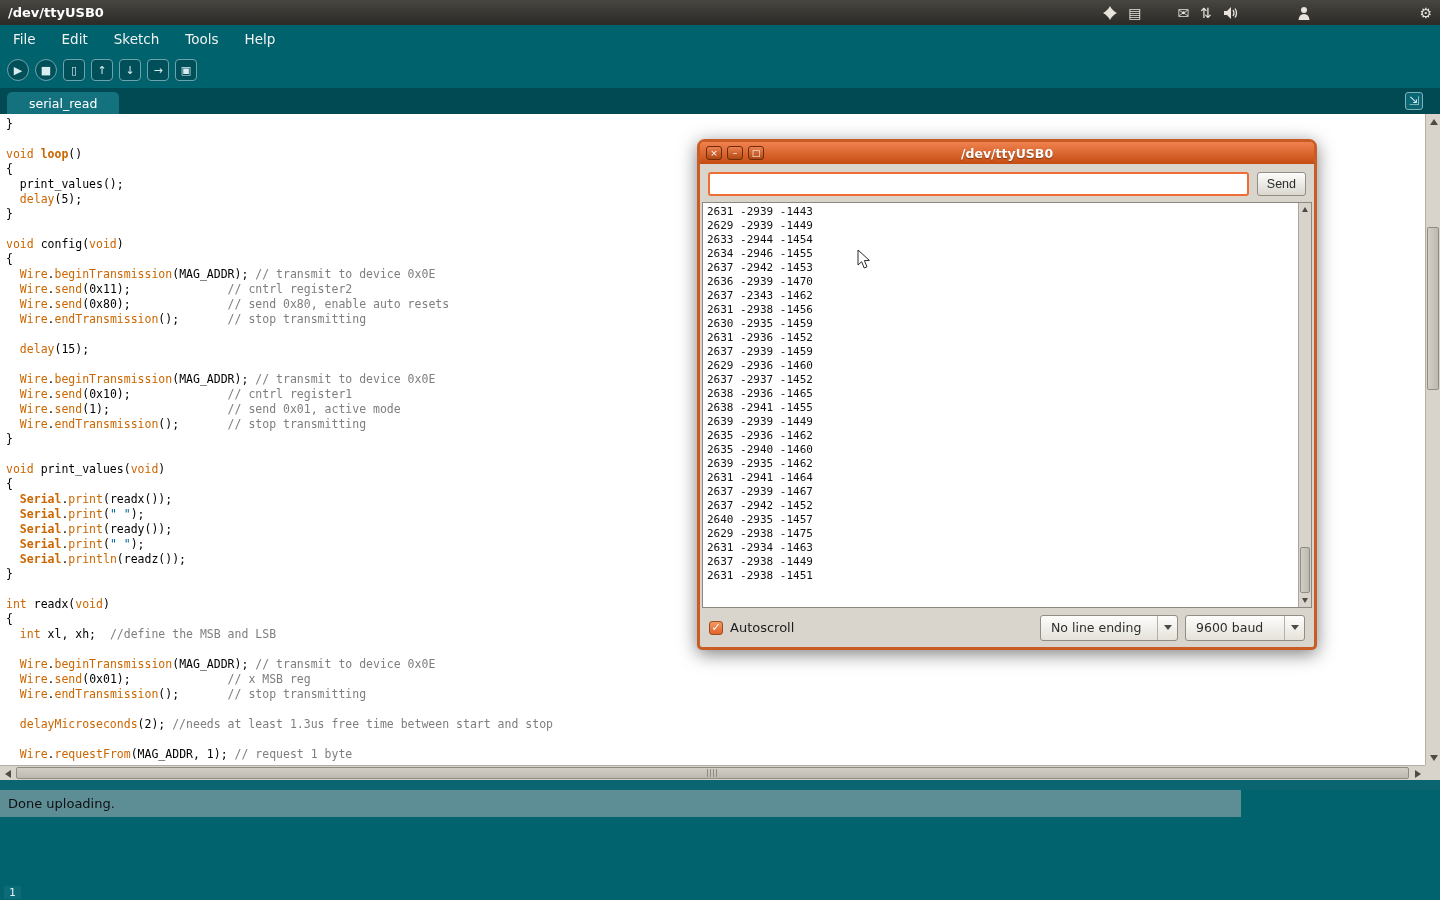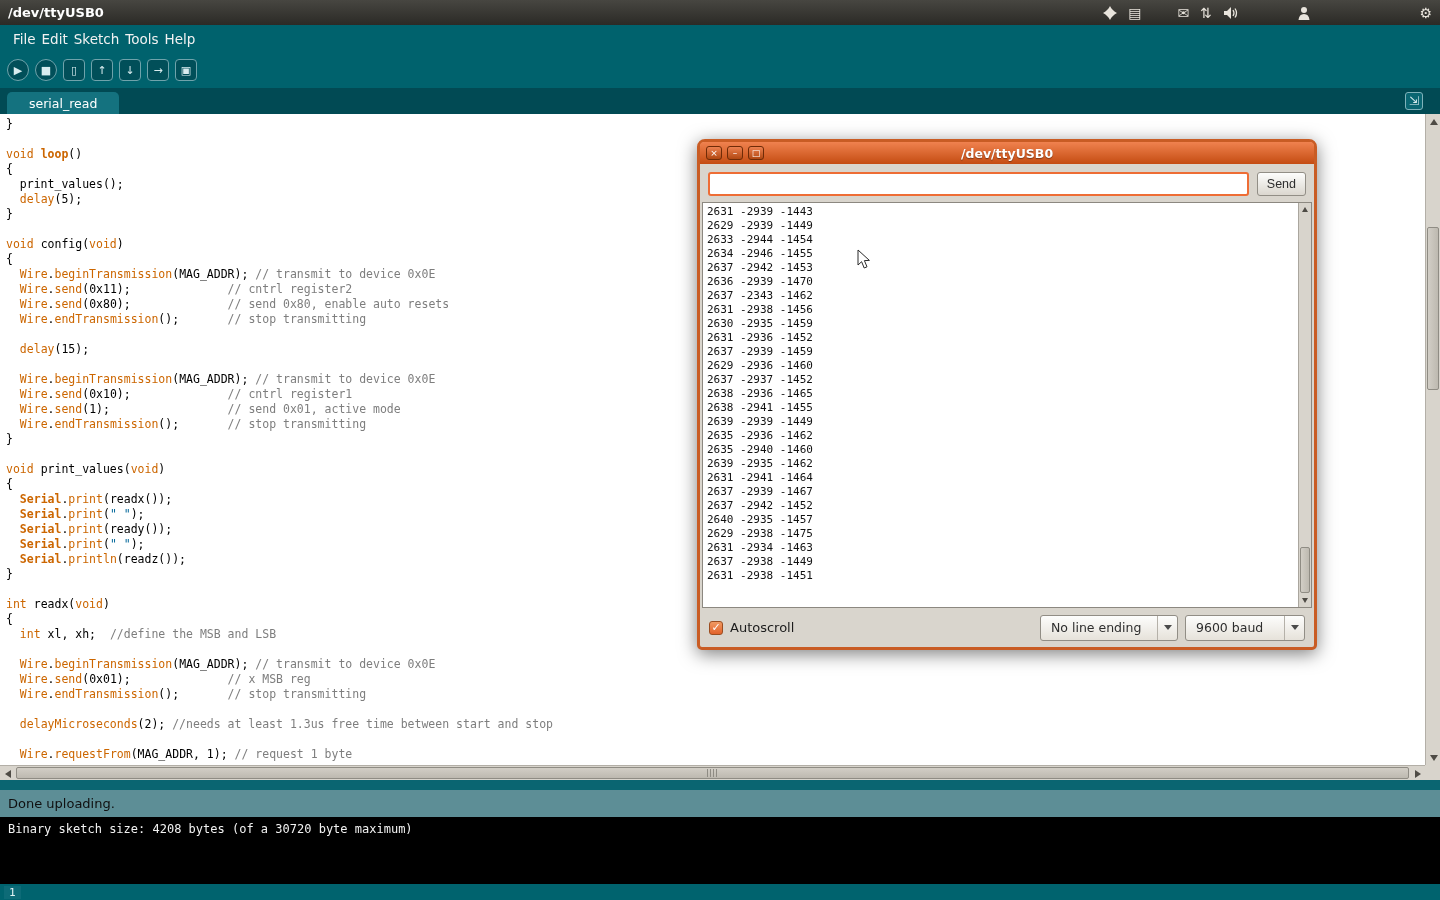--- a/index.html
+++ b/index.html
@@ -11,21 +11,21 @@
   .topbar { position:absolute; top:0; left:0; width:1440px; height:25px;
     background:linear-gradient(#474641,#2b2a26); color:#e8e4dc;
     display:flex; align-items:center; padding:0 8px; font-size:13px; }
   .tb-title { font-weight:bold; color:#ffffff; }
   .tb-right { margin-left:auto; display:flex; align-items:center; gap:11px; }
   .tb-ic { display:flex; align-items:center; font-size:14px; color:#e8e4dc; line-height:1; }
   .tb-text { font-size:13px; color:#f0ece4;margin-top:44px; }
 
   
   .menubar { position:absolute; top:25px; left:0; width:1440px; height:27px;
-    background:#00626d; display:flex; align-items:center; padding-left:10px; }
+    background:#00626d; display:flex; align-items:center; padding-left:10px; gap:20px; }
   .menu-item { color:#f2f2f2; font-size:13.5px; padding:2px 3px; cursor:default; }
 
   
   .toolbar { position:absolute; top:52px; left:0; width:1440px; height:36px;
     background:#00626d; display:flex; align-items:center; gap:6px; padding-left:7px; }
   .tool-btn { width:22px; height:22px; background:#014f59; border:1px solid #6fa3ab;
     border-radius:4px; color:#d8ecef; font-size:11px; display:flex; align-items:center;
     justify-content:center; line-height:1; }
   .tool-btn.round { border-radius:50%; }
 
@@ -63,21 +63,21 @@
     background:linear-gradient(90deg,#d2cec6,#bdb9b0); border:1px solid #8f8c84; border-radius:2px; }
   .h-thumb { position:absolute; left:16px; top:1px; width:1393px; height:12px;
     background:linear-gradient(#d2cec6,#bdb9b0); border:1px solid #8f8c84; border-radius:2px;
     display:flex; align-items:center; justify-content:center; }
   .h-grip { width:12px; height:8px;
     background:repeating-linear-gradient(90deg,#8f8c84 0 1px,transparent 1px 3px); }
   .sb-corner { position:absolute; top:765px; right:0; width:15px; height:15px; background:#d8d4cc; }
 
   
   .status-strip { position:absolute; top:780px; left:0; width:1440px; height:10px; background:#0a6571; }
-  .statusbar { position:absolute; top:790px; left:0; width:1440px; height:27px;
+  .statusbar { position:absolute; top:790px; left:0; width:1241px; height:27px;
     background:#5d8e96; color:#101010; font-size:13px; display:flex; align-items:center; padding-left:8px; }
   .console { position:absolute; top:817px; left:0; width:1440px; height:67px; background:#000000;
     color:#f2f2f2; font-family:"DejaVu Sans Mono", monospace; font-size:12px; line-height:15px;
     padding:5px 8px; }
   .footer { position:absolute; top:884px; left:0; width:1440px; height:16px; background:#00636e;
     display:flex; align-items:center; }
   .footer-chip { margin-left:4px; padding:0 5px; background:#0d6b77; color:#e0f2f4;
     font-family:"DejaVu Sans Mono", monospace; font-size:11px; }
 
   
@@ -252,23 +252,20 @@
     <div class="sb-btn" style="right:0;">
         <span class="arr-right"></span>
       </div>
   </div>
   <div class="sb-corner"></div>
 
   <div class="status-strip"></div>
   <div class="statusbar">
     <span>Done uploading.</span>
   </div>
-  <div class="console">
-    <span>Binary sketch size: 4208 bytes (of a 30720 byte maximum)</span>
-  </div>
   <div class="footer">
     <span class="footer-chip">1</span>
   </div>
 
   <div class="sm-window">
     <div class="sm-titlebar">
       <div class="sm-winbtns" id="sm-window-buttons">
           <div class="sm-winbtn">×</div>
           <div class="sm-winbtn">–</div>
           <div class="sm-winbtn">□</div>

